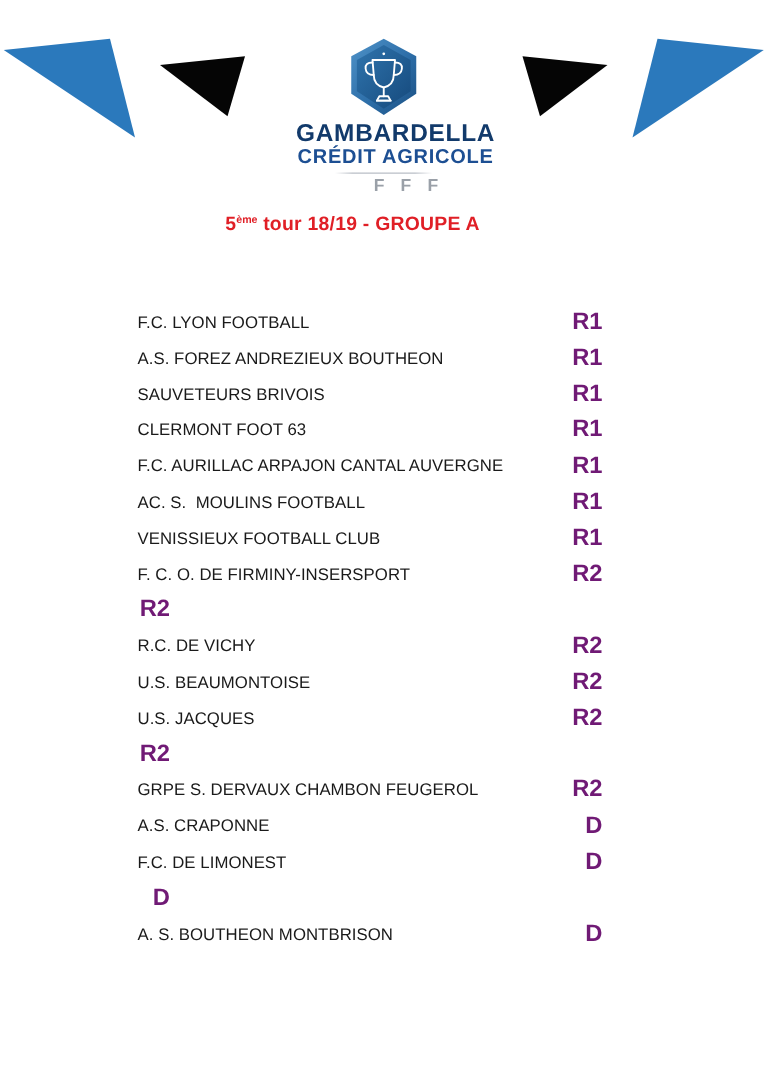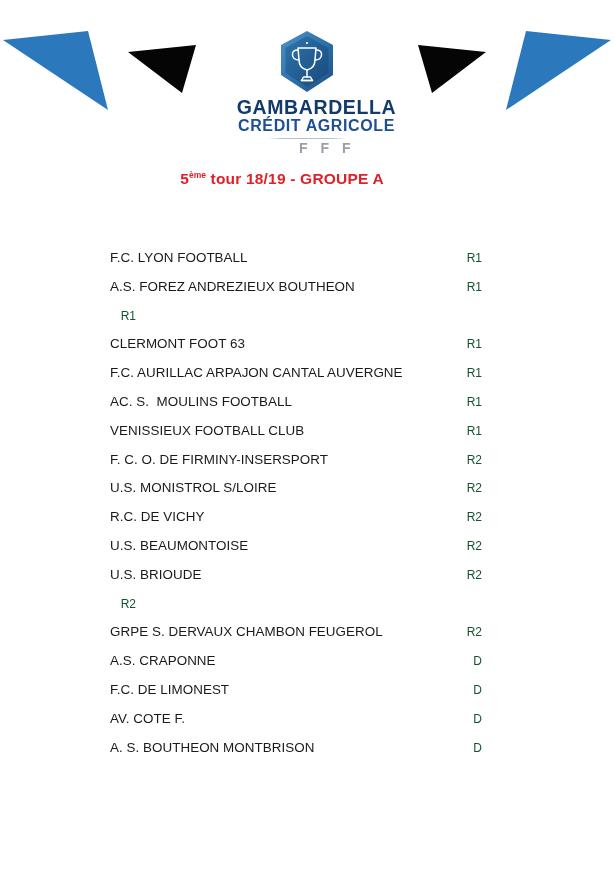--- a/index.html
+++ b/index.html
@@ -119,25 +119,26 @@
   }
   .team-name {
     font-family: "Liberation Sans", sans-serif;
     font-size: 13.4px;
     letter-spacing: 0.05px;
     color: #1a1a1a;
     white-space: pre;
   }
   .team-level {
     font-family: "Liberation Sans", sans-serif;
-    font-size: 12px;
-    color: #14532d;
+    font-size: 19px;
+    color: #701a75;
     text-align: right;
     min-width: 26px;
     white-space: pre;
+    font-weight: bold;
   }
 </style>
 </head>
 <body>
 
 <svg id="deco" viewBox="0 0 614 140" width="614" height="140" xmlns="http://www.w3.org/2000/svg">
   <polygon points="3,40 88,31 108,110" fill="#2b79bc"></polygon>
   <polygon points="128,52 196,45 182,93" fill="#050505"></polygon>
   <polygon points="486,52 418,45 432,93" fill="#050505"></polygon>
   <polygon points="611,40 526,31 506,110" fill="#2b79bc"></polygon>
@@ -186,20 +187,21 @@
 <div id="team-table">
     <div class="team-row">
       <span class="team-name">F.C. LYON FOOTBALL</span>
       <span class="team-level">R1</span>
     </div>
     <div class="team-row">
       <span class="team-name">A.S. FOREZ ANDREZIEUX BOUTHEON</span>
       <span class="team-level">R1</span>
     </div>
     <div class="team-row">
+      <span class="team-name">SAUVETEURS BRIVOIS</span>
       <span class="team-level">R1</span>
     </div>
     <div class="team-row">
       <span class="team-name">CLERMONT FOOT 63</span>
       <span class="team-level">R1</span>
     </div>
     <div class="team-row">
       <span class="team-name">F.C. AURILLAC ARPAJON CANTAL AUVERGNE</span>
       <span class="team-level">R1</span>
     </div>
@@ -209,51 +211,49 @@
     </div>
     <div class="team-row">
       <span class="team-name">VENISSIEUX FOOTBALL CLUB</span>
       <span class="team-level">R1</span>
     </div>
     <div class="team-row">
       <span class="team-name">F. C. O. DE FIRMINY-INSERSPORT</span>
       <span class="team-level">R2</span>
     </div>
     <div class="team-row">
-      <span class="team-name">U.S. MONISTROL S/LOIRE</span>
       <span class="team-level">R2</span>
     </div>
     <div class="team-row">
       <span class="team-name">R.C. DE VICHY</span>
       <span class="team-level">R2</span>
     </div>
     <div class="team-row">
       <span class="team-name">U.S. BEAUMONTOISE</span>
       <span class="team-level">R2</span>
     </div>
     <div class="team-row">
-      <span class="team-name">U.S. BRIOUDE</span>
+      <span class="team-name">U.S. JACQUES</span>
       <span class="team-level">R2</span>
     </div>
     <div class="team-row">
       <span class="team-level">R2</span>
     </div>
     <div class="team-row">
       <span class="team-name">GRPE S. DERVAUX CHAMBON FEUGEROL</span>
       <span class="team-level">R2</span>
     </div>
     <div class="team-row">
       <span class="team-name">A.S. CRAPONNE</span>
       <span class="team-level">D</span>
     </div>
     <div class="team-row">
       <span class="team-name">F.C. DE LIMONEST</span>
       <span class="team-level">D</span>
     </div>
     <div class="team-row">
-      <span class="team-name">AV. COTE F.</span>
       <span class="team-level">D</span>
     </div>
     <div class="team-row">
       <span class="team-name">A. S. BOUTHEON MONTBRISON</span>
       <span class="team-level">D</span>
     </div>
   </div>
 
 </body></html>

